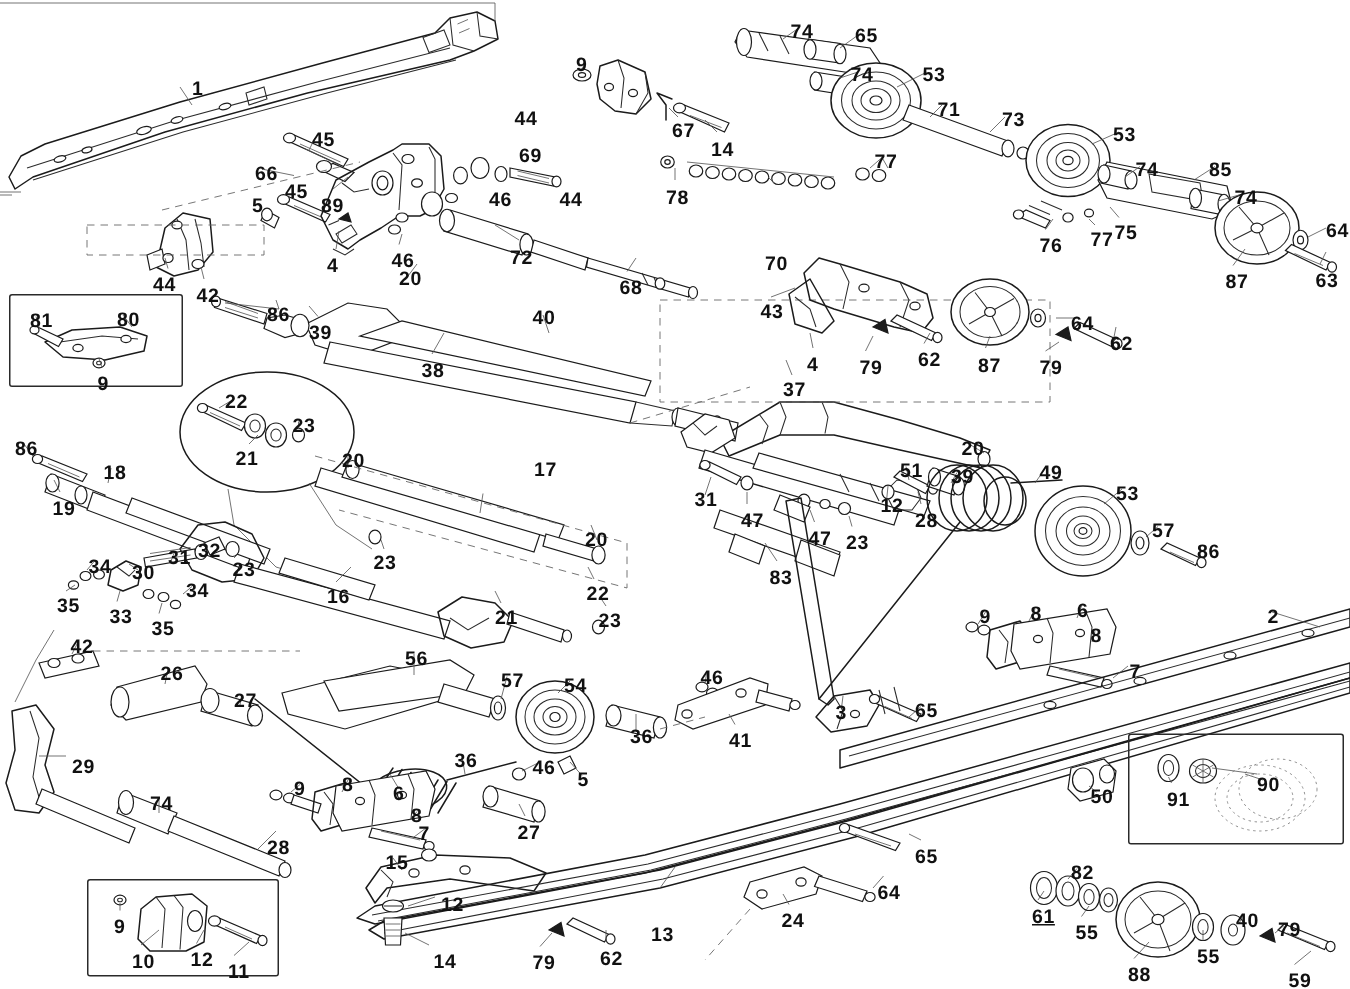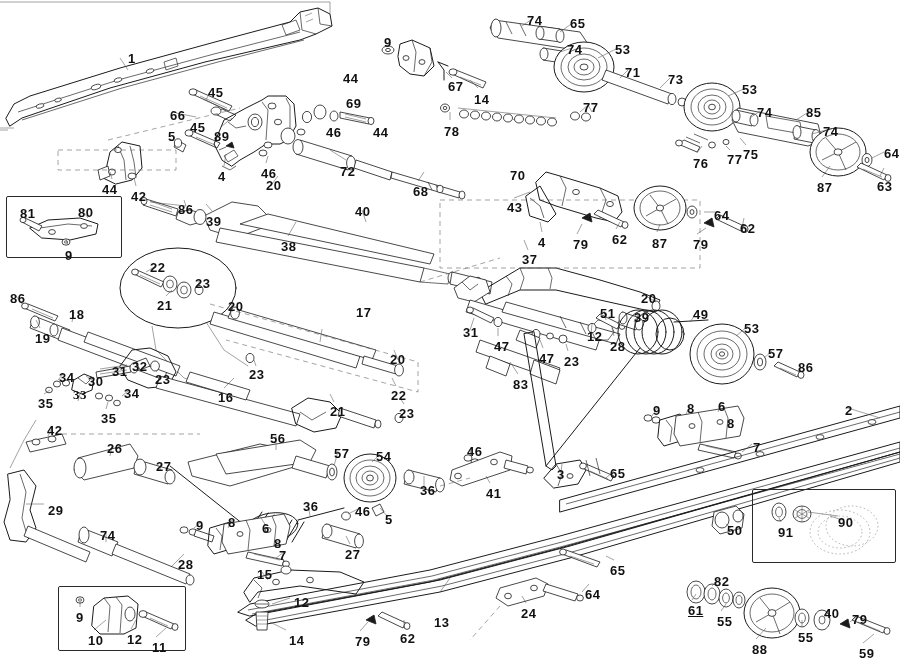--- a/index.html
+++ b/index.html
@@ -763,21 +763,21 @@
       <div class="num" style="left: 249px; top: 368px;">23</div>
       <div class="num" style="left: 330px; top: 405px;">21</div>
       <div class="num" style="left: 391px; top: 389px;">22</div>
       <div class="num" style="left: 399px; top: 407px;">23</div>
       <div class="num" style="left: 59px; top: 371px;">34</div>
       <div class="num" style="left: 88px; top: 375px;">30</div>
       <div class="num" style="left: 112px; top: 365px;">31</div>
       <div class="num" style="left: 132px; top: 360px;">32</div>
       <div class="num" style="left: 155px; top: 373px;">23</div>
       <div class="num" style="left: 38px; top: 397px;">35</div>
-      <div class="num" style="left: 73px; top: 388px; font-family: Liberation Serif, serif;">33</div>
+      <div class="num" style="left: 73px; top: 404px;">33</div>
       <div class="num" style="left: 124px; top: 387px;">34</div>
       <div class="num" style="left: 101px; top: 412px;">35</div>
       <div class="num" style="left: 47px; top: 424px;">42</div>
       <div class="num" style="left: 107px; top: 442px;">26</div>
       <div class="num" style="left: 156px; top: 460px;">27</div>
       <div class="num" style="left: 48px; top: 504px;">29</div>
       <div class="num" style="left: 100px; top: 529px;">74</div>
       <div class="num" style="left: 178px; top: 558px;">28</div>
       <div class="num" style="left: 270px; top: 432px;">56</div>
       <div class="num" style="left: 334px; top: 447px;">57</div>

